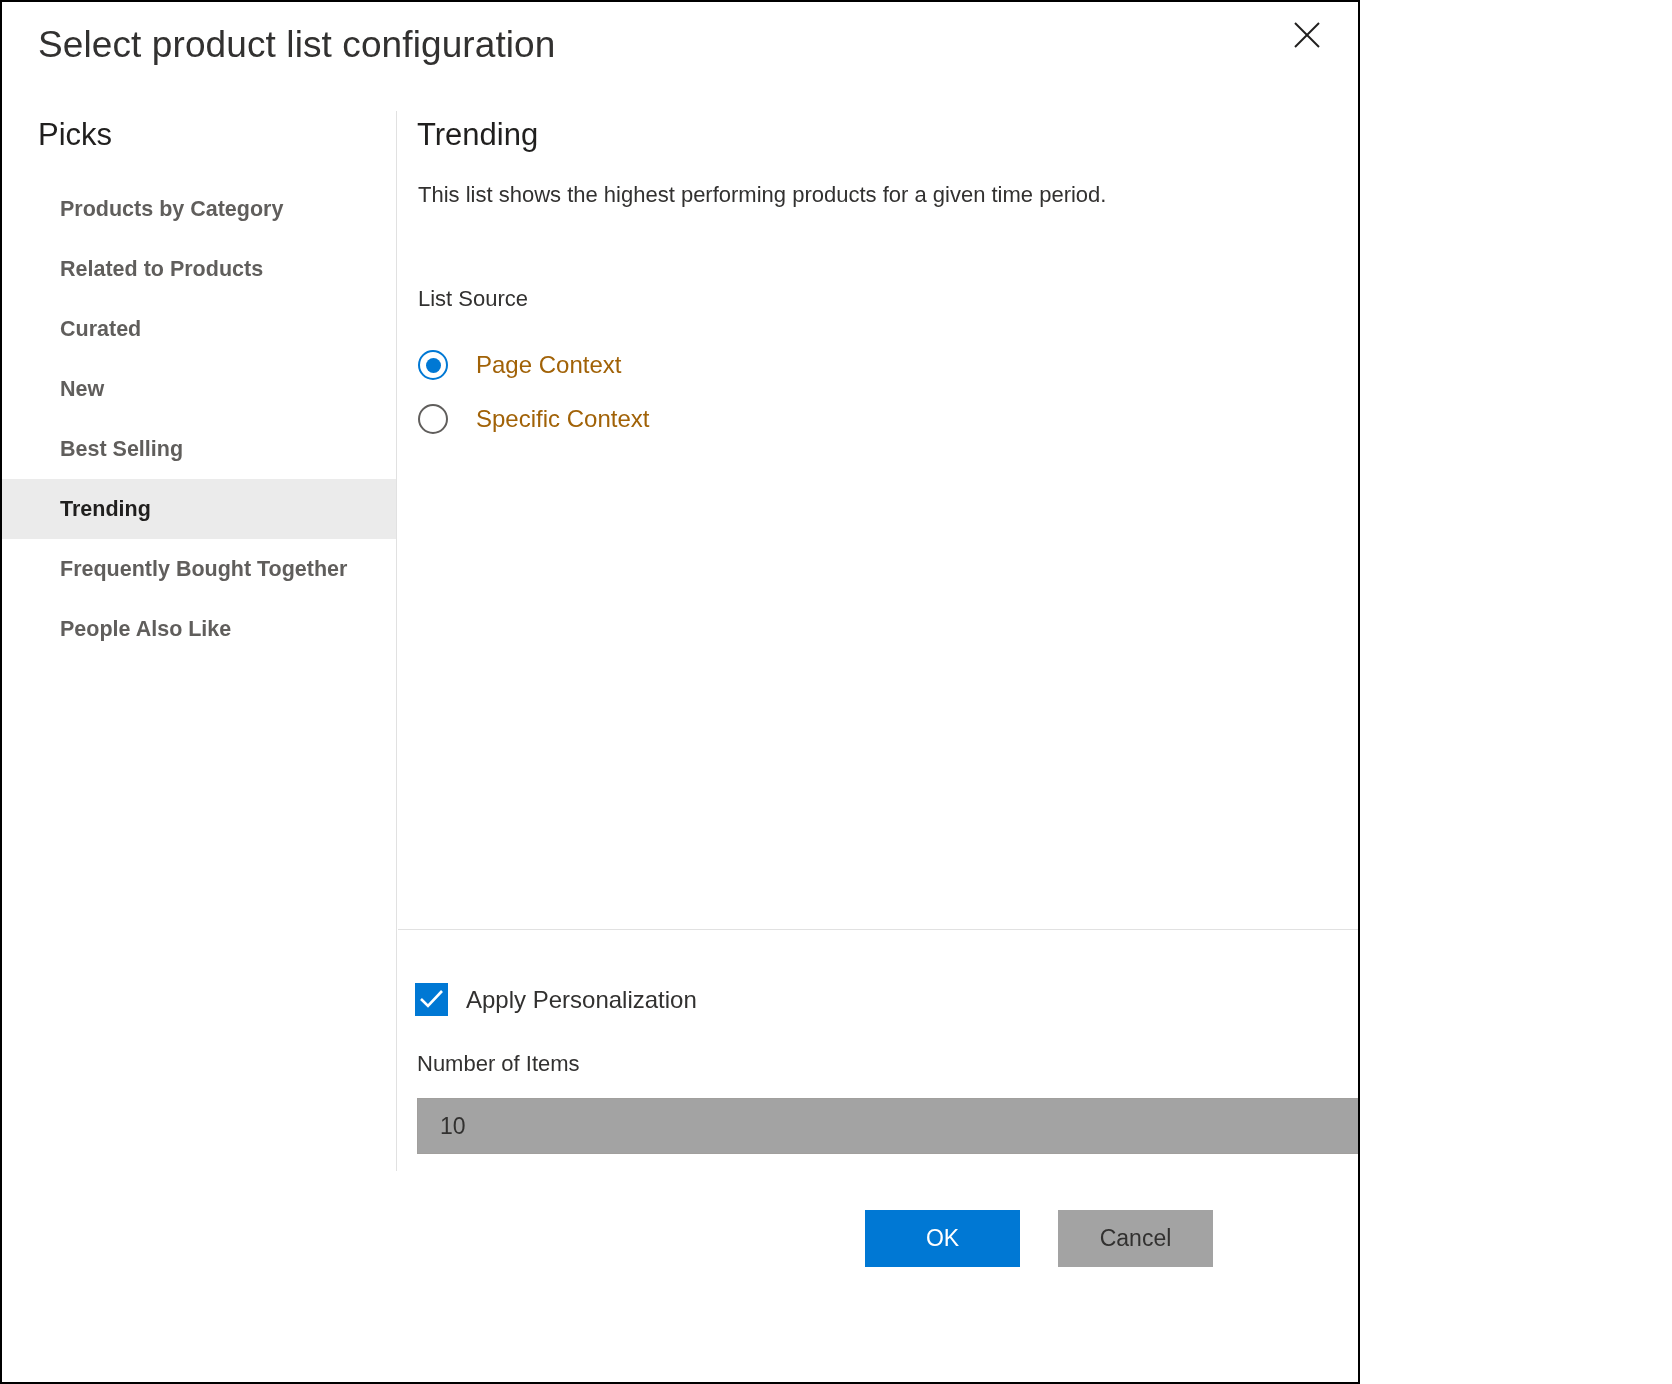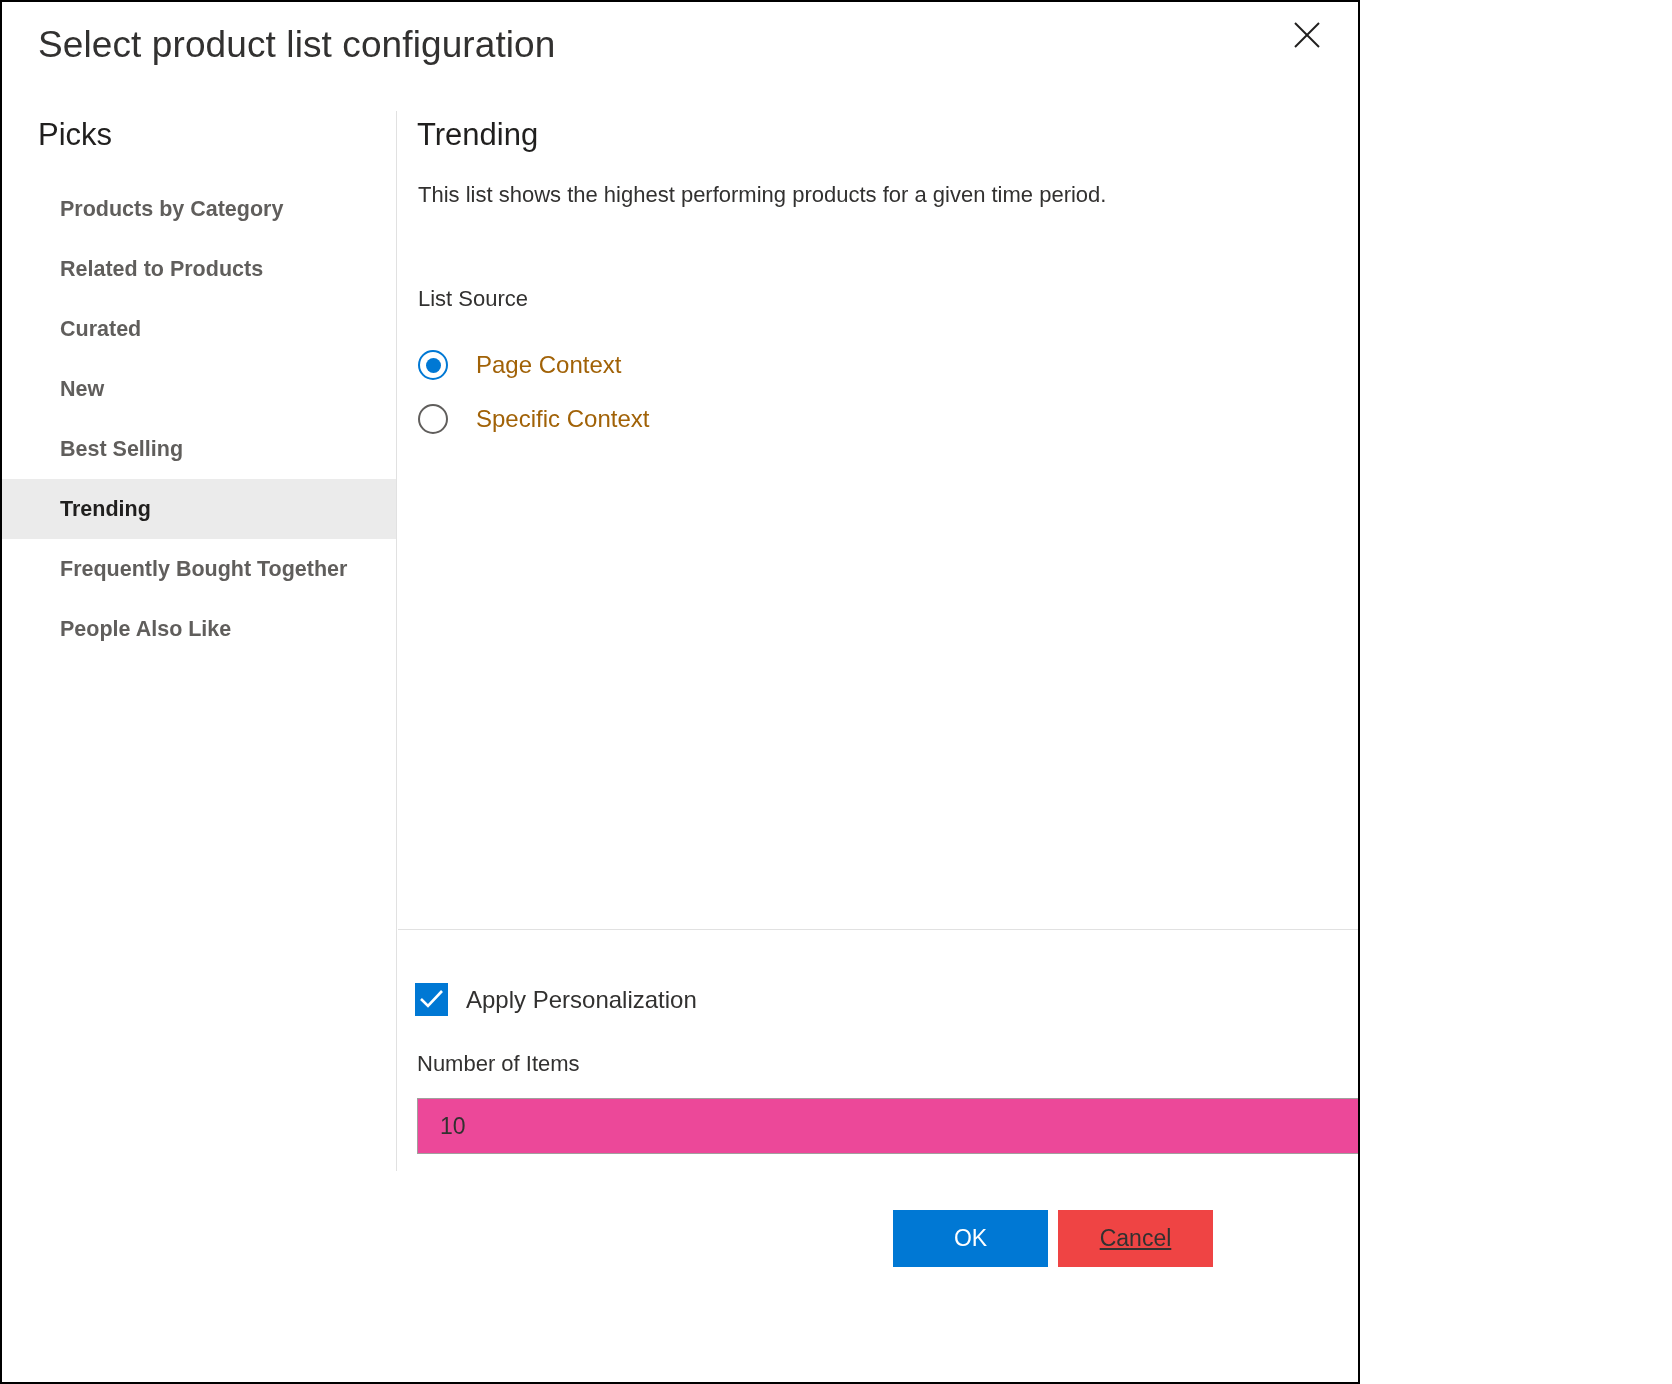--- a/index.html
+++ b/index.html
@@ -233,21 +233,21 @@
     color: #323130;
   }
   .items-input {
     position: absolute;
     left: 20px;
     top: 992px;
     width: 1079px;
     height: 56px;
     box-sizing: border-box;
     border: 1px solid #a19f9d;
-    background: #ec4899;
+    background: #a3a3a3;
     font-family: "Liberation Sans", sans-serif;
     font-size: 23px;
     color: #323130;
     padding: 0 22px;
     outline: none;
   }
 
   
   .footer {
     position: absolute;
@@ -257,29 +257,29 @@
     gap: 10px;
   }
   .btn {
     min-width: 155px;
     height: 57px;
     border: 1px solid transparent;
     font-family: "Liberation Sans", sans-serif;
     font-size: 23px;
     cursor: pointer;
     padding: 0 20px;
+    margin-left: 28px;
   }
   .btn-primary {
     background: #0078d4;
     color: #ffffff;
   }
   .btn-secondary {
-    background: #ef4444;
-    color: #323130;
-    text-decoration: underline;
+    background: #a3a3a3;
+    color: #323130;
   }
 </style>
 </head>
 <body>
 
 <div class="screen">
 
   <div class="dialog-header">
     <div class="dialog-title">Select product list configuration</div>
     <button class="close-button">

